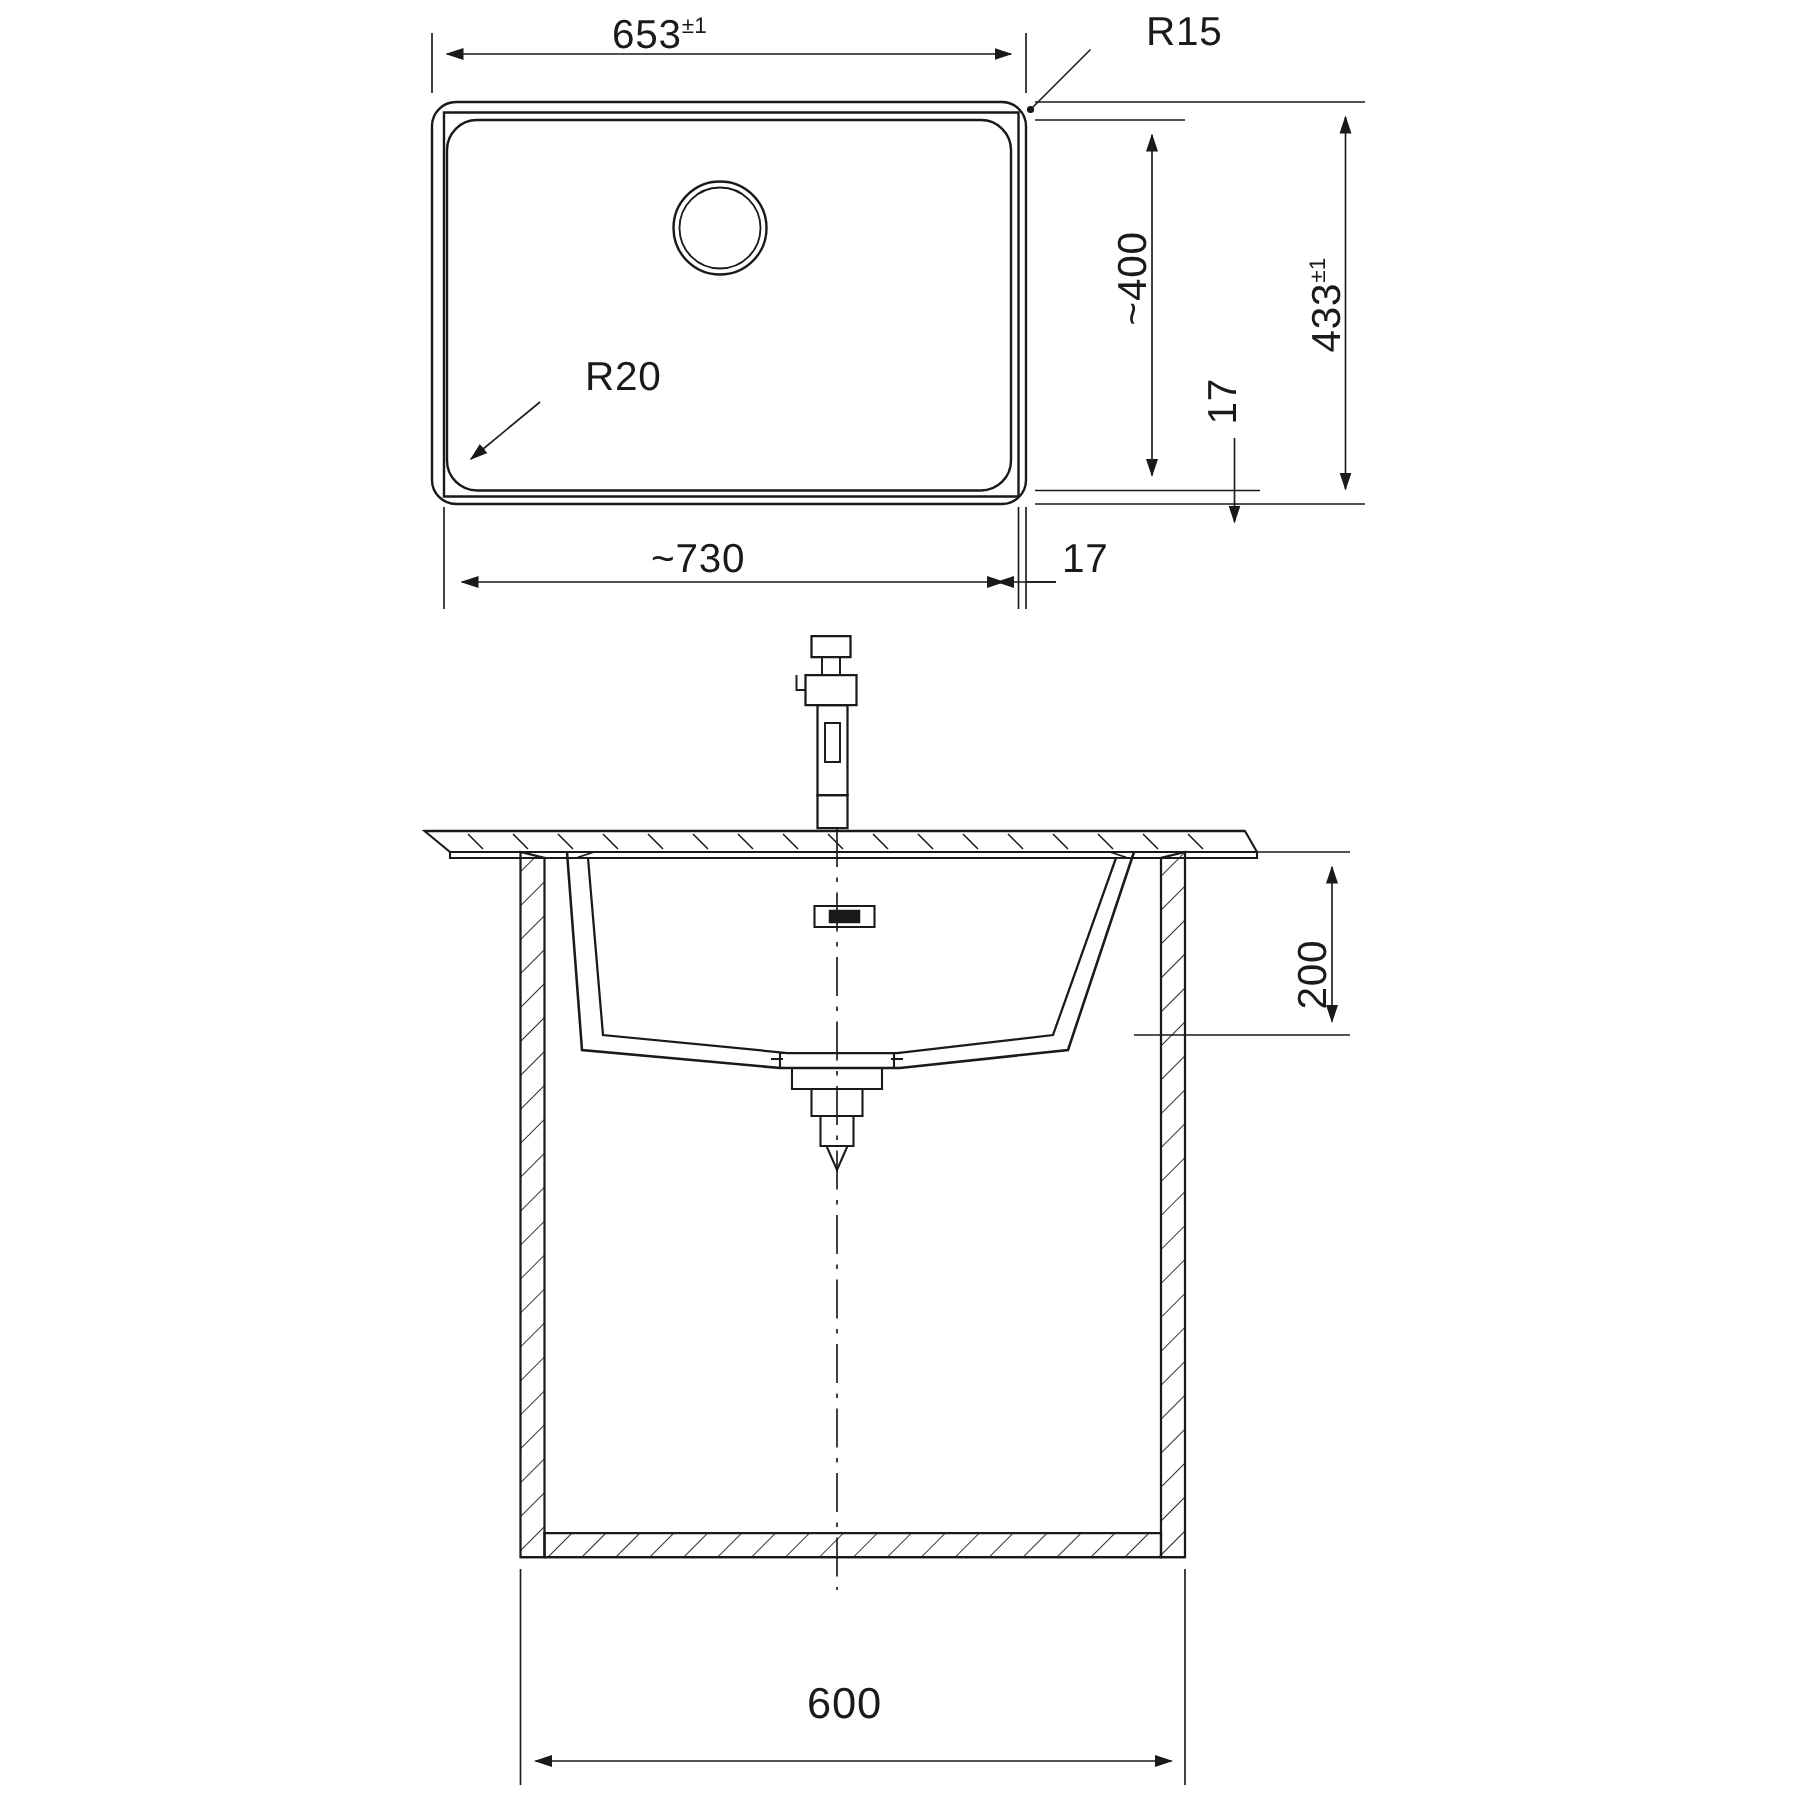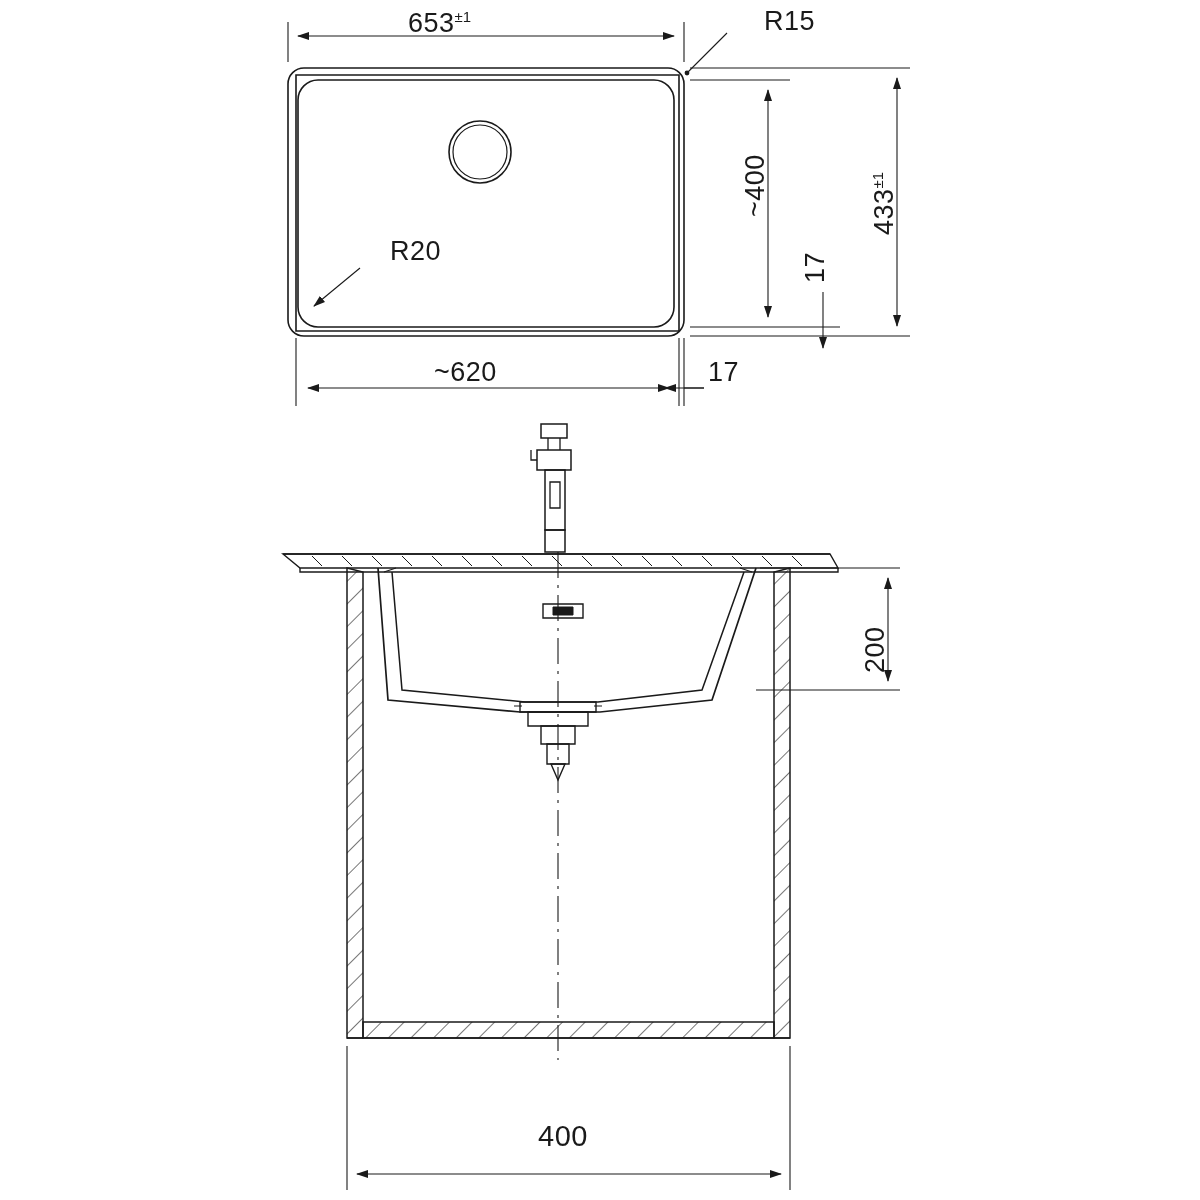--- a/index.html
+++ b/index.html
@@ -158,29 +158,29 @@
   </svg>
 
   <div class="dim-label" style="left:408px; top:8px;">
     <span>653</span><span class="tol">±1</span>
   </div>
 
   <div class="dim-label" style="left:718px; top:6px;margin-left:46px;">R15</div>
 
   <div class="dim-label" style="left:364px; top:236px;margin-left:26px;">R20</div>
 
-  <div class="dim-label" style="left:434px; top:357px;">~620</div>
+  <div class="dim-label" style="left:434px; top:357px;">~730</div>
 
   <div class="dim-label" style="left:708px; top:357px;">17</div>
 
   <div class="dim-label rot90" style="left:740px; top:217px;">~400</div>
 
   <div class="dim-label rot90" style="left:800px; top:283px;">17</div>
 
   <div class="dim-label rot90" style="left:869px; top:235px;">
     <span>433</span><span class="tol">±1</span>
   </div>
 
   <div class="dim-label rot90" style="left:860px; top:673px;">200</div>
 
-  <div class="dim-label" style="left:538px; top:1120px; font-size:29px;">400</div>
+  <div class="dim-label" style="left:538px; top:1120px; font-size:29px;">600</div>
 
 </div>
 
 </body></html>

